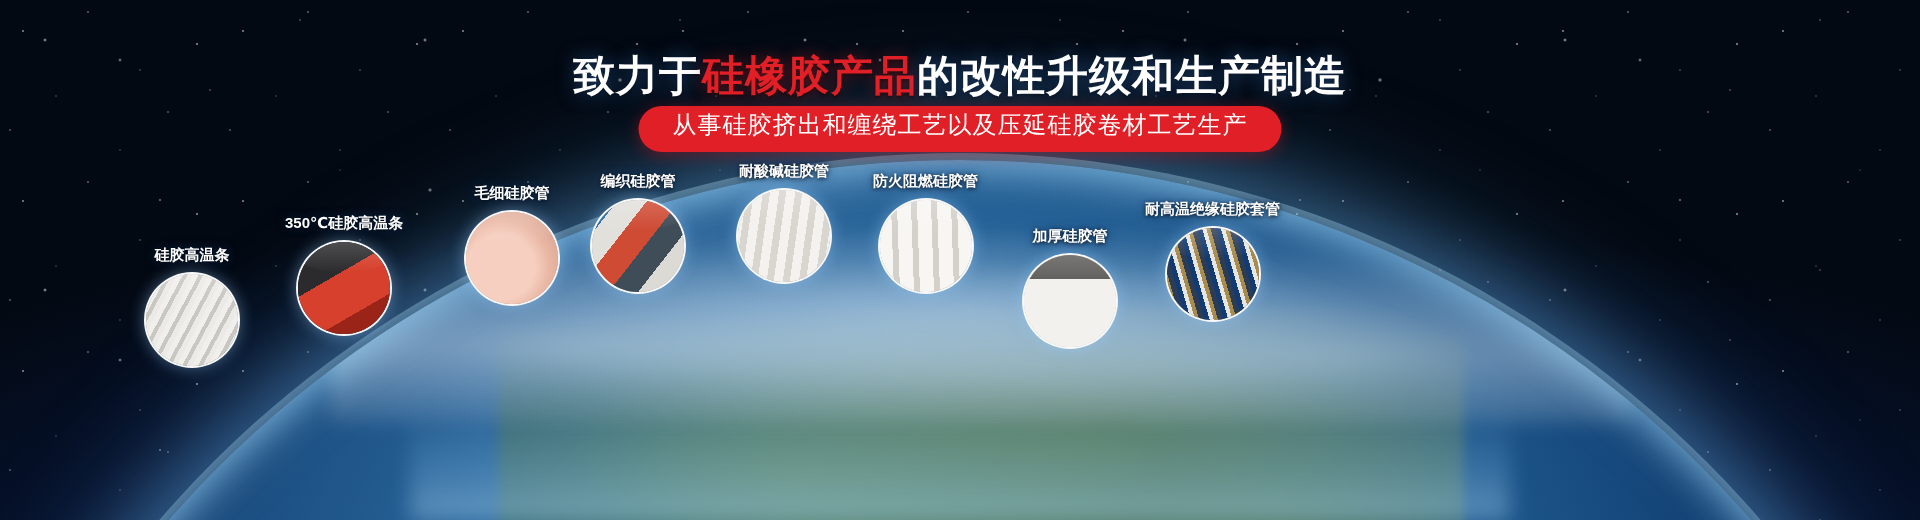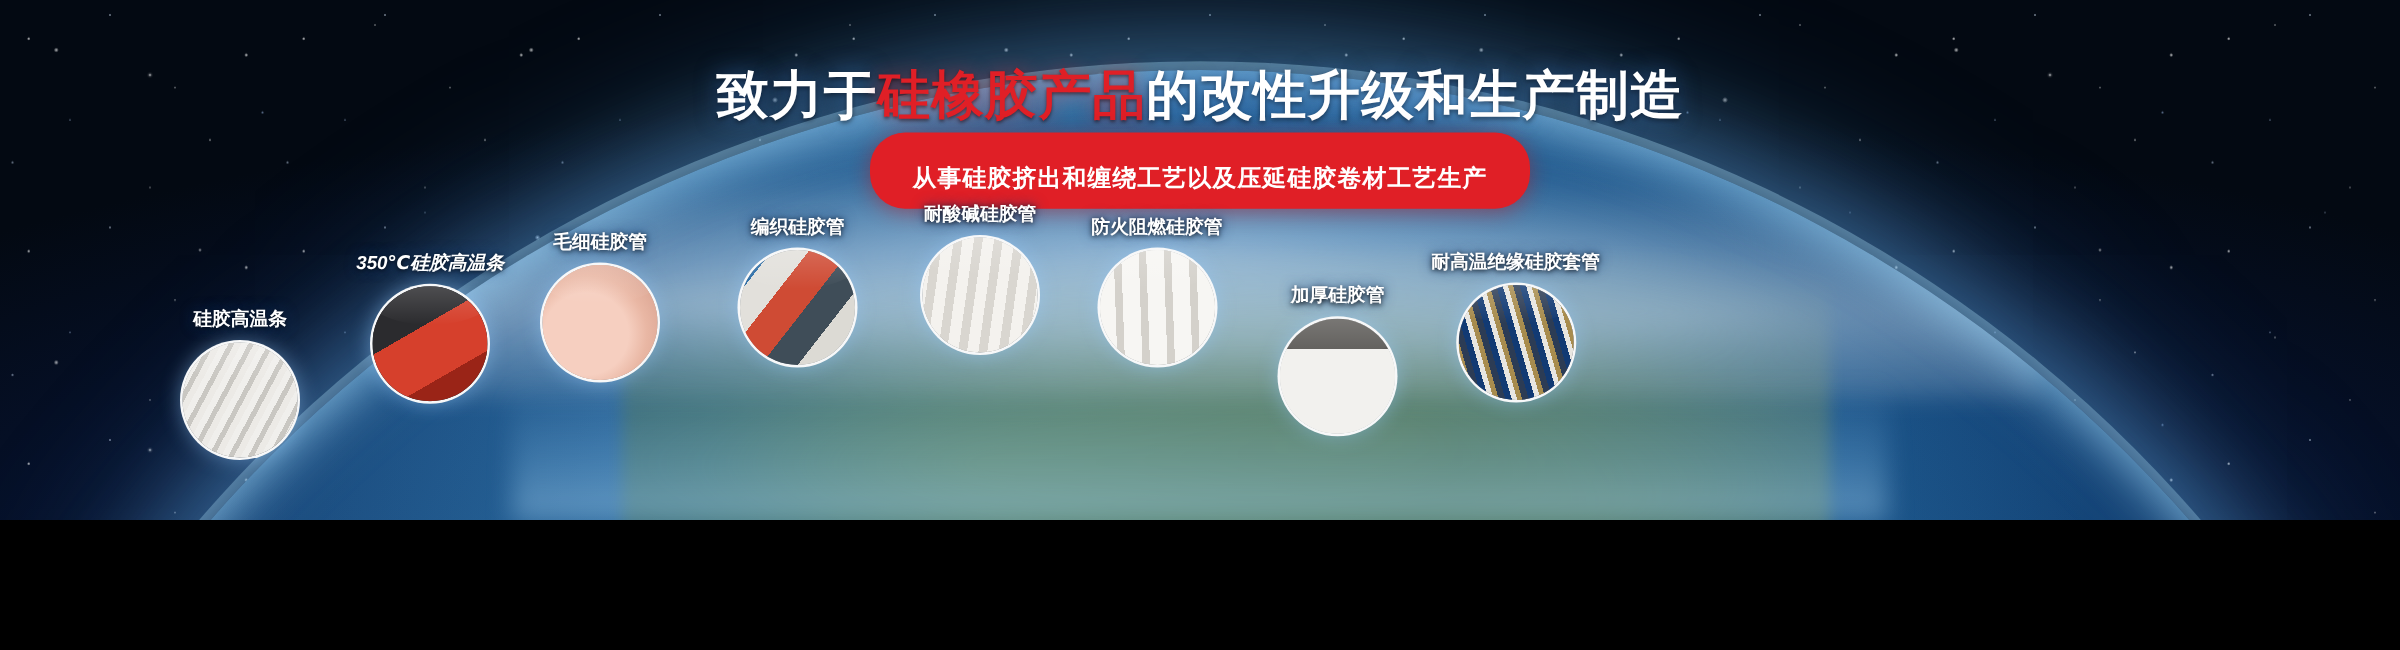--- a/index.html
+++ b/index.html
@@ -6,21 +6,21 @@
   html, body {
     width:1920px; height:520px;
     overflow:hidden;
     background:#000;
     font-family:"Liberation Sans","DejaVu Sans",sans-serif;
   }
 
   
   .banner {
     position:relative;
-    width:1920px; height:416px;
+    width:1920px; height:520px;
     overflow:hidden;
     background:
       radial-gradient(ellipse 1400px 420px at 50% 118%, #2a6ea8 0%, #14406e 26%, #0a2247 46%, #06122e 64%, #030912 100%),
       radial-gradient(ellipse 900px 300px at 18% 8%, #0b1836 0%, #050b1c 60%, #01040b 100%),
       linear-gradient(180deg, #01030a 0%, #040a1c 28%, #071534 55%, #0a1e44 78%, #0b2450 100%);
   }
 
   
   .stars, .stars2, .stars3 {
     position:absolute; inset:0; pointer-events:none;
@@ -115,23 +115,23 @@
     color:#ffffff;
     text-shadow:0 0 18px rgba(60,120,200,.55), 0 2px 4px rgba(0,0,0,.6);
     white-space:nowrap;
   }
   .headline .hl-red { color:#e01f26; text-shadow:0 0 16px rgba(224,31,38,.45), 0 2px 3px rgba(0,0,0,.55); }
 
   .subbar {
     position:absolute; top:106px; left:50%; transform:translateX(-50%);
     background:#e01f26;
     border-radius:28px;
-    padding:24px 34px 11px;
+    padding:3px 34px 11px;
     color:#fff;
-    font-size:19px; font-weight:bold;
+    font-size:24px; font-weight:normal;
     letter-spacing:1px;
     white-space:nowrap;
     box-shadow:0 3px 16px rgba(190,20,28,.45);
   }
 
   
   .products { position:absolute; inset:0; }
   .product { position:absolute; text-align:center; }
   .product .plabel {
     color:#ffffff;
@@ -217,29 +217,29 @@
   <div class="products">
 
     <div class="product" style="left:144px; top:246px;">
       <div class="plabel">硅胶高温条</div>
       <div class="bubble">
           <i class="tx-braid"></i>
           <span class="sheen"></span>
         </div>
     </div>
 
-    <div class="product" style="left:285px; top:201px;font-style:italic;">
+    <div class="product" style="left:285px; top:214px;">
       <div class="plabel">350℃硅胶高温条</div>
       <div class="bubble">
           <i class="tx-strip"></i>
           <span class="sheen"></span>
         </div>
     </div>
 
-    <div class="product" style="left:432px; top:184px;text-align:center;">
+    <div class="product" style="left:464px; top:184px;text-align:center;">
       <div class="plabel">毛细硅胶管</div>
       <div class="bubble">
           <i class="tx-cap"></i>
           <span class="sheen"></span>
         </div>
     </div>
 
     <div class="product" style="left:590px; top:172px;">
       <div class="plabel">编织硅胶管</div>
       <div class="bubble">

